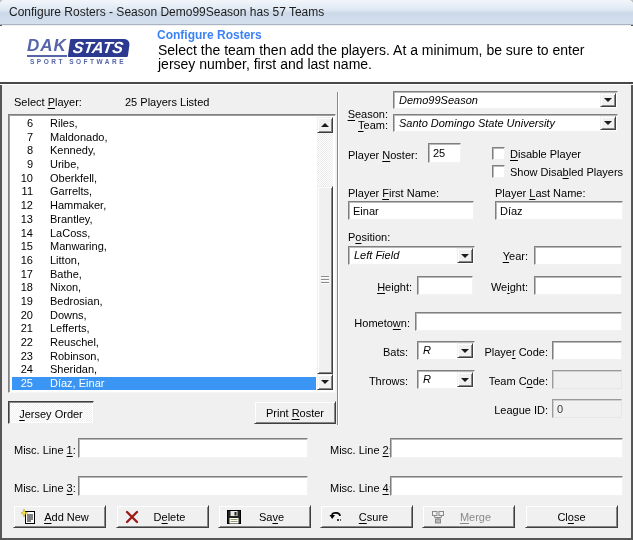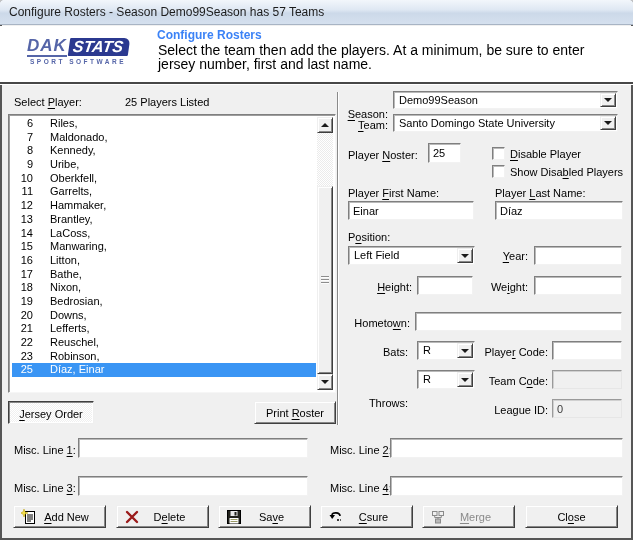--- a/index.html
+++ b/index.html
@@ -14,21 +14,21 @@
   .titlebar {
     position:absolute; left:0; top:0; width:633px; height:25px;
     background:linear-gradient(180deg,#f2f6fb 0%,#dfe8f3 40%,#ccd9e9 55%,#d5e0ee 100%);
     border-bottom:1px solid #a8b4c4;
     line-height:25px; padding-left:9px; font-size:12px; color:#1c1c1c;
     border-radius:2px 2px 0 0;
   }
   
   .header { position:absolute; left:0; top:26px; width:633px; height:57px; background:#fff; }
   .logo { position:absolute; left:12px; top:11px; width:132px; text-align:center; }
-  .logo-row { display:flex; align-items:center; justify-content:center; }
+  .logo-row { display:flex; align-items:flex-end; justify-content:center; }
   .logo-dak {
     font-style:italic; font-weight:bold; font-size:17px; color:#5565a8;
     border-bottom:2px solid #5565a8; letter-spacing:1px; line-height:18px;
   }
   .logo-stats {
     font-style:italic; font-weight:bold; font-size:16px; color:#fff;
     background:#2b3990; padding:0 6px 1px 4px; margin-left:2px; line-height:17px;
     transform:skewX(-8deg); border-radius:1px 6px 1px 1px;
   }
   .logo-tag { font-size:6.5px; letter-spacing:2.5px; color:#5565a8; font-weight:bold; margin-top:1px; }
@@ -49,21 +49,21 @@
     box-shadow:inset 1px 1px 0 #fff, inset -1px -1px 0 #878787;
   }
   .btn { position:absolute; font-size:11px; color:#000; display:flex; align-items:center; justify-content:center; cursor:default; }
   .btn.pressed {
     border-color:#3f3f3f #efefef #efefef #3f3f3f;
     box-shadow:inset 1px 1px 0 #878787, inset -1px -1px 0 #fff;
     background:repeating-conic-gradient(#ffffff 0% 25%, #f0f0f0 25% 50%) 0 0/2px 2px;
     padding-top:2px;
   }
   .combo { position:absolute; background:#fff; border:1px solid; border-color:#7f7f7f #f2f2f2 #f2f2f2 #7f7f7f; box-shadow:inset 1px 1px 0 #b9b9b9; }
-  .combo .val { position:absolute; left:5px; top:2px; font-size:11px; white-space:nowrap; }
+  .combo .val { position:absolute; left:5px; top:2px; font-size:11px; white-space:nowrap;font-style:italic; }
   .combo-btn { position:absolute; right:1px; top:1px; bottom:1px; width:16px; display:flex; align-items:center; justify-content:center;
     background:#f0f0f0; border:1px solid; border-color:#efefef #3f3f3f #3f3f3f #efefef; box-shadow:inset 1px 1px 0 #fff, inset -1px -1px 0 #878787; }
   .tri-down { width:0; height:0; border-left:4px solid transparent; border-right:4px solid transparent; border-top:4px solid #1a1a1a; }
   .tri-up { width:0; height:0; border-left:4px solid transparent; border-right:4px solid transparent; border-bottom:4px solid #1a1a1a; }
   .checkbox { position:absolute; width:13px; height:13px; background:#fff; border:1px solid; border-color:#7f7f7f #f2f2f2 #f2f2f2 #7f7f7f; box-shadow:inset 1px 1px 0 #b9b9b9; }
   
   .listbox { position:absolute; left:8px; top:114px; width:328px; height:279px; background:#fff;
     border:1px solid; border-color:#7f7f7f #f6f6f6 #f6f6f6 #7f7f7f; box-shadow:inset 1px 1px 0 #9d9d9d; }
   .list-rows { position:absolute; left:3px; top:2px; right:19px; bottom:2px; overflow:hidden; }
   .list-row { display:flex; height:13.7px; line-height:13.5px; font-size:11px; color:#000; }
@@ -193,20 +193,24 @@
         <div class="list-row">
           <span class="row-num">22</span>
           <span class="row-name">Reuschel,</span>
         </div>
 
         <div class="list-row">
           <span class="row-num">23</span>
           <span class="row-name">Robinson,</span>
         </div>
 
+        <div class="list-row">
+          <span class="row-num">24</span>
+          <span class="row-name">Sheridan,</span>
+        </div>
 
         <div class="list-row selected">
           <span class="row-num">25</span>
           <span class="row-name">Díaz, Einar</span>
         </div>
       </div>
     <div class="vscroll">
       <div class="scroll-btn raised">
           <span class="tri-up"></span>
         </div>
@@ -280,21 +284,21 @@
   <span class="lbl r" style="left:350px;top:346px;width:58px"><span>Bats:</span></span>
   <div class="combo" style="left:417px;top:341px;width:58px;height:19px">
     <span class="val">R</span>
     <span class="combo-btn">
         <span class="tri-down"></span>
       </span>
   </div>
   <span class="lbl r" style="left:480px;top:346px;width:68px"><span>Playe</span><u>r</u><span> Code:</span></span>
   <div class="field" style="left:552px;top:341px;width:70px;height:19px"></div>
 
-  <span class="lbl r" style="left:350px;top:397px;width:58px"><span>Throws:</span></span>
+  <span class="lbl r" style="left:350px;top:375px;width:58px"><span>Throws:</span></span>
   <div class="combo" style="left:417px;top:370px;width:58px;height:19px">
     <span class="val">R</span>
     <span class="combo-btn">
         <span class="tri-down"></span>
       </span>
   </div>
   <span class="lbl r" style="left:480px;top:375px;width:68px"><span>Team C</span><u>o</u><span>de:</span></span>
   <div class="field dis" style="left:552px;top:370px;width:70px;height:19px"></div>
 
   <span class="lbl r" style="left:480px;top:404px;width:68px"><span>League ID:</span></span>

